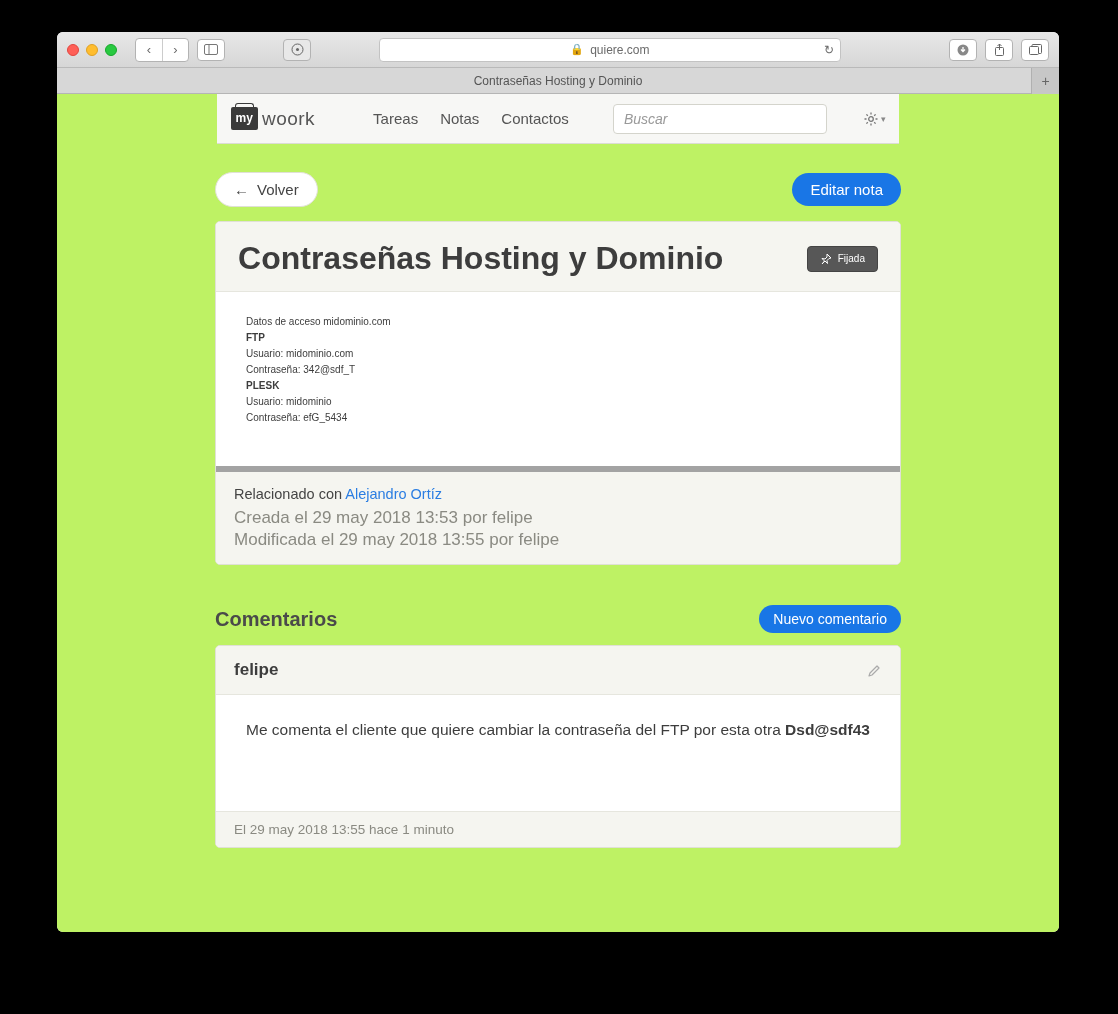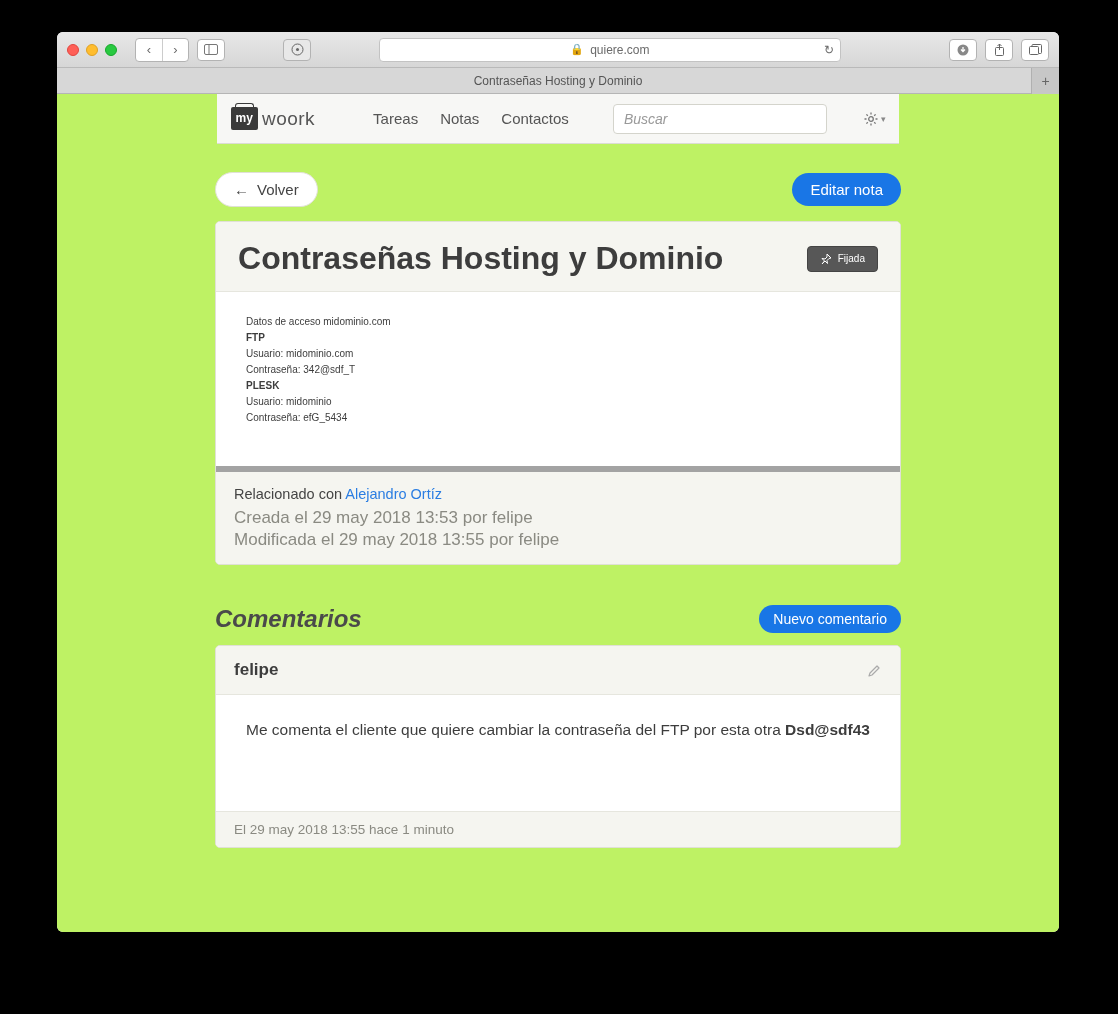--- a/index.html
+++ b/index.html
@@ -73,21 +73,21 @@
   .card-header{background:#f5f5f0;padding:18px 22px 14px;border-bottom:1px solid #e6e6de;display:flex;align-items:center;justify-content:space-between;}
   .card-title{font-size:32px;font-weight:700;color:#3d3d3d;}
   .badge-pin{background:#575757;color:#fff;border-radius:4px;padding:6px 12px;font-size:10px;display:flex;align-items:center;gap:6px;border:1px solid #444;margin-left:40px;}
   .card-body{padding:22px 30px 40px;color:#3d3d3d;font-size:10px;line-height:1.6;}
   .card-body strong{font-weight:700;}
   .card-footer{background:#f5f5f0;padding:14px 18px;border-top:6px solid #a3a3a3;font-size:14.5px;color:#444;}
   .card-footer a{color:#2a7de2;text-decoration:none;}
   .meta{color:#8a8a82;font-size:17px;margin-top:6px;}
 
   .section-header{display:flex;align-items:center;justify-content:space-between;margin-bottom:12px;}
-  .section-title{font-size:24px;font-weight:700;color:#4a4a4a;font-style:italic;}
+  .section-title{font-size:20px;font-weight:700;color:#4a4a4a;}
   .btn-sm{padding:6px 14px;font-size:14px;}
 
   .comment-card{background:#fff;border:1px solid #e0e0d6;border-radius:5px;overflow:hidden;}
   .comment-head{background:#f5f5f0;padding:14px 18px;border-bottom:1px solid #e6e6de;display:flex;justify-content:space-between;align-items:center;}
   .comment-author{font-weight:700;font-size:17px;color:#3d3d3d;}
   .edit-icon{color:#aaa;font-size:15px;}
   .comment-body{padding:26px 30px 40px;font-size:15.5px;color:#3d3d3d;}
   .comment-body strong{font-weight:700;}
   .comment-foot{background:#f5f5f0;padding:10px 18px;border-top:1px solid #e6e6de;font-size:13.5px;color:#8a8a82;margin-top:32px;}
 

